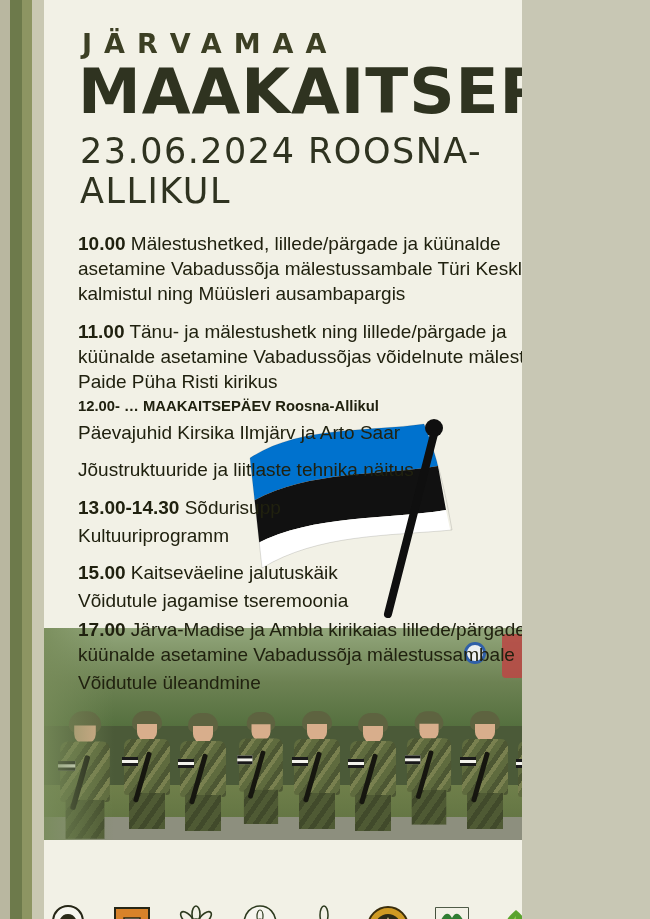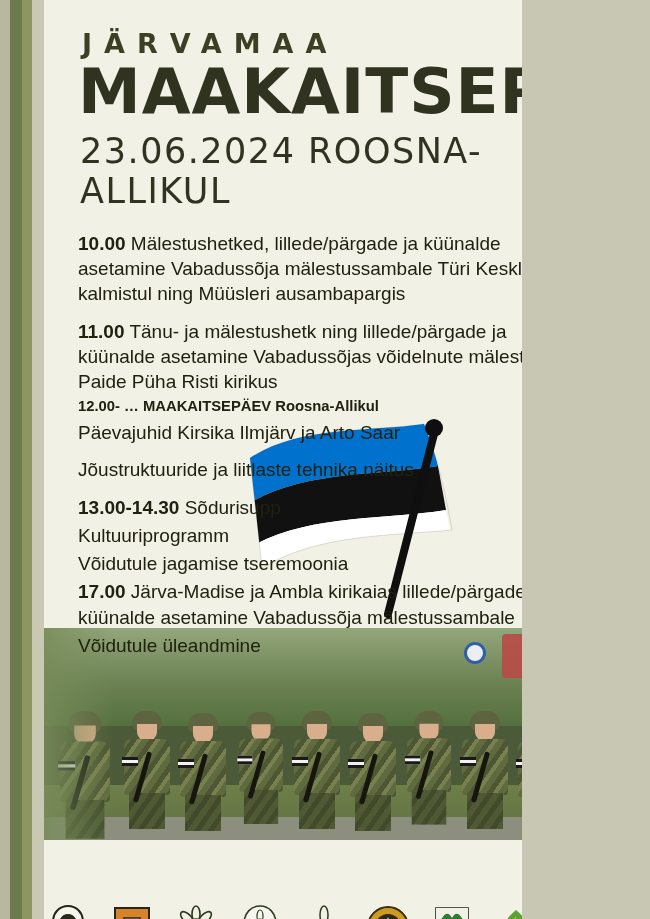--- a/index.html
+++ b/index.html
@@ -195,20 +195,23 @@
         <span>Päevajuhid Kirsika Ilmjärv ja Arto Saar</span>
       </div>
       <div class="entry gap">
         <span>Jõustruktuuride ja liitlaste tehnika näitus</span>
       </div>
       <div class="entry gap">
         <span class="t">13.00-14.30</span><span> Sõdurisupp</span>
       </div>
       <div class="entry">
         <span>Kultuuriprogramm</span>
+      </div>
+      <div class="entry gap">
+        <span class="t">15.00</span><span> Kaitseväeline jalutuskäik</span>
       </div>
       <div class="entry">
         <span>Võidutule jagamise tseremoonia</span>
       </div>
       <div class="entry gap2">
         <span class="t">17.00</span><span> Järva-Madise ja Ambla kirikaias lillede/pärgade ning küünalde asetamine Vabadussõja mälestussambale</span>
       </div>
       <div class="entry">
         <span>Võidutule üleandmine</span>
       </div>

